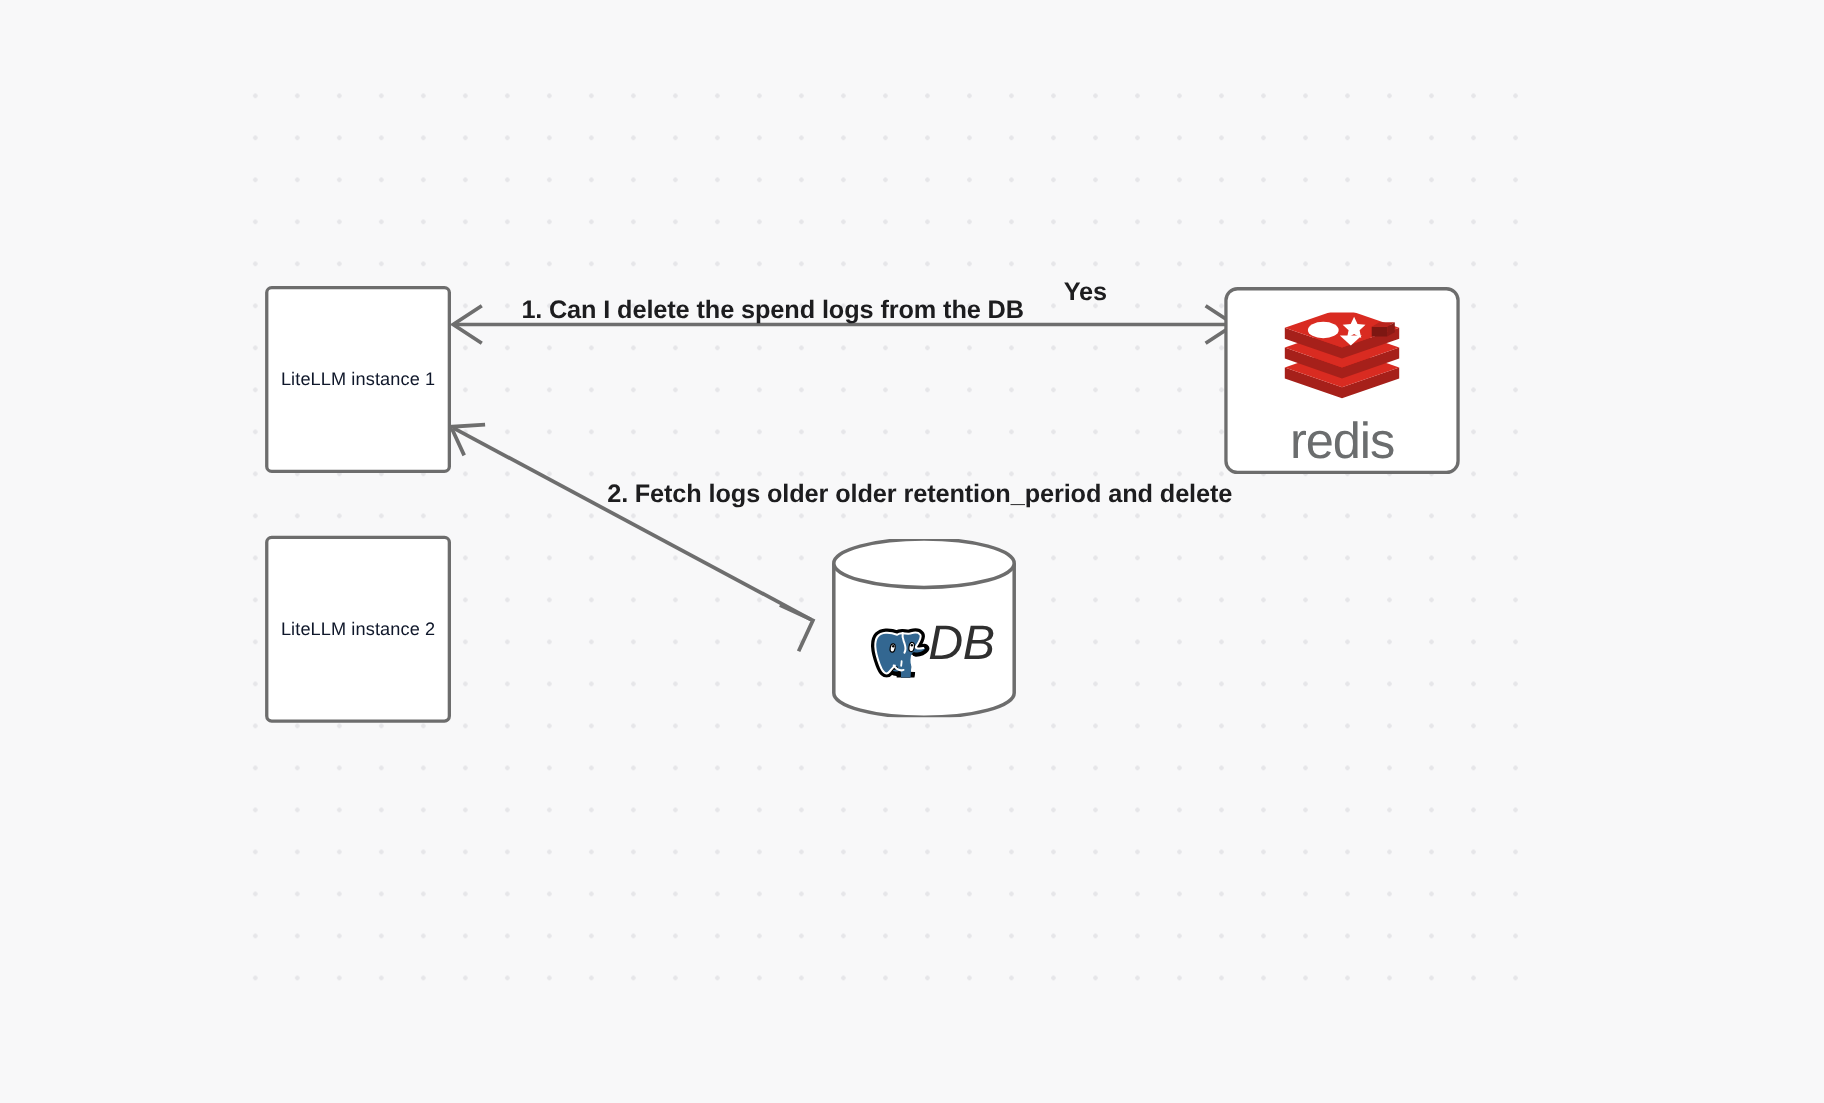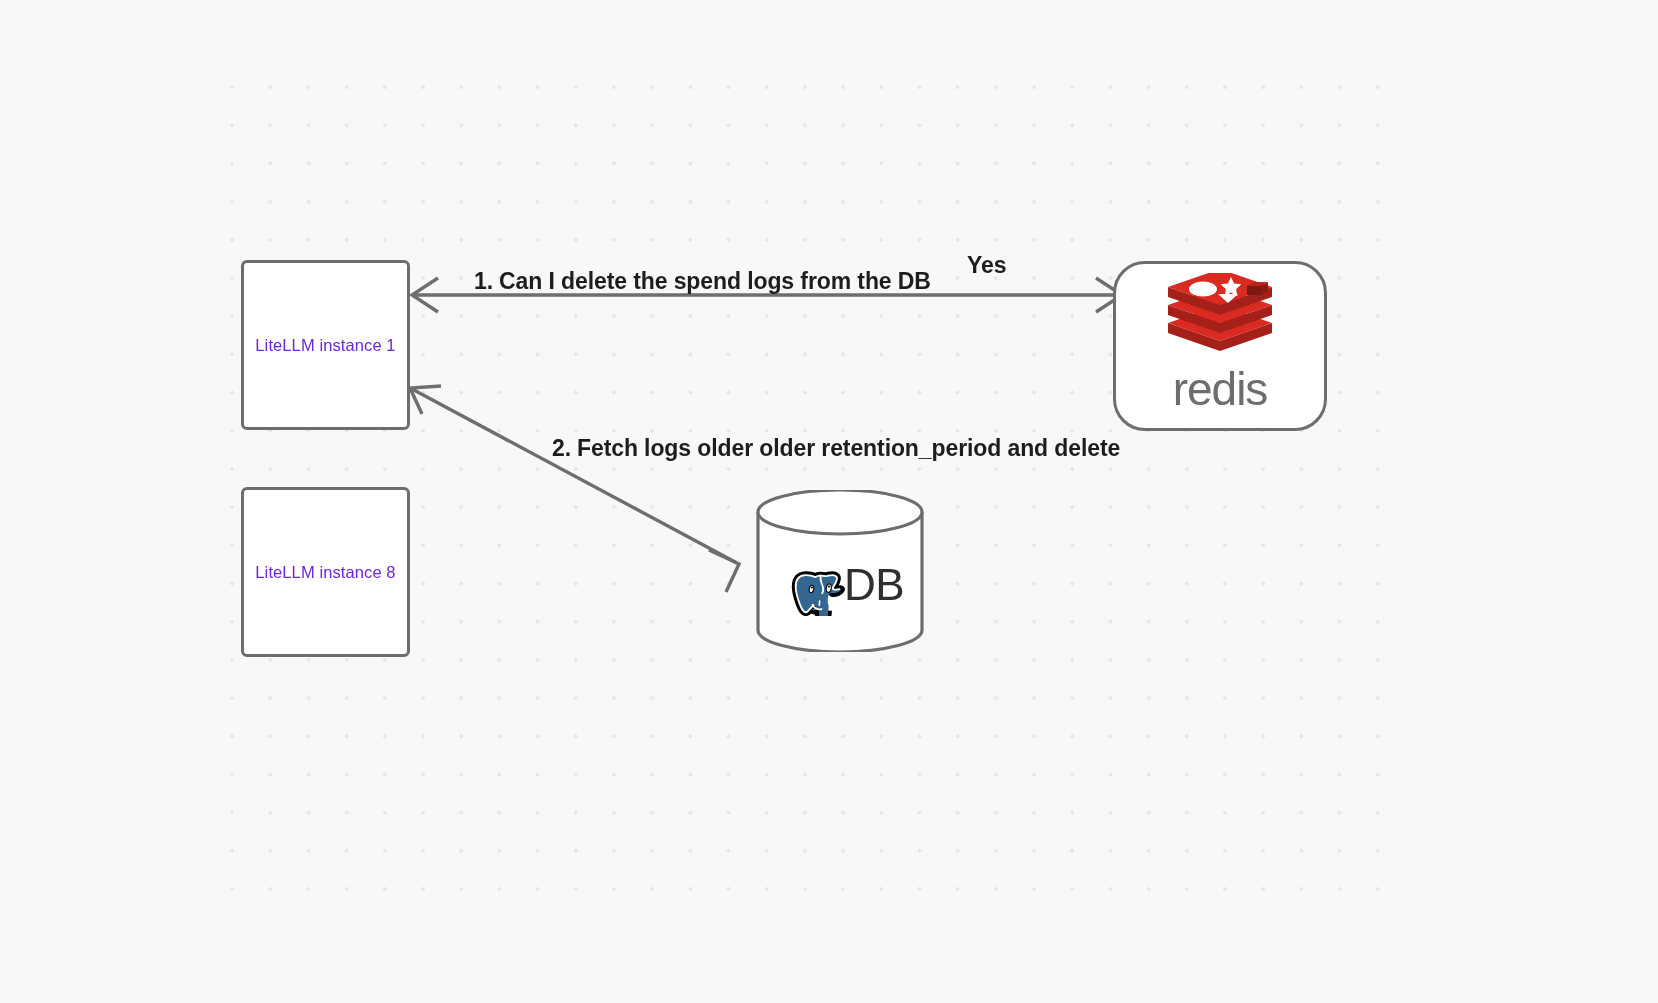--- a/index.html
+++ b/index.html
@@ -42,33 +42,33 @@
   }
   .instance-box {
     border-radius: 6px;
     display: flex;
     align-items: center;
   }
   .instance-label {
     width: 100%;
     text-align: center;
     font-size: 16.5px;
-    color: #6d28d9;
+    color: #0f172a;
     font-weight: 400;
     letter-spacing: .1px;
     white-space: nowrap;
   }
 
   
   .redis-node {
-    border-radius: 32px;
+    border-radius: 12px;
     display: flex;
     flex-direction: column;
     align-items: center;
-    justify-content: center;
+    justify-content: flex-end;
   }
   .redis-logo-wrap {
     display: flex;
     flex-direction: column;
     align-items: center;
     transform: translateY(-2px);
   }
   .redis-mark { display: block; }
   .redis-word {
     display: block;
@@ -78,20 +78,21 @@
   
   .db-node {
     position: absolute;
   }
   .db-inner {
     position: absolute;
     inset: 0;
     display: flex;
     align-items: center;
     justify-content: center;
+    font-style: italic;
   }
   .db-content {
     display: flex;
     align-items: center;
     transform: translate(4px, 14px);
   }
   .db-text {
     font-size: 44px;
     font-weight: 400;
     color: #2f2f2f;
@@ -160,21 +161,21 @@
 
   <div class="edge-label" style="left:552px; top:435px;">
     <span class="num">2.</span><span>Fetch logs older older retention_period and delete</span>
   </div>
 
   <div class="node instance-box" style="left:241px; top:260px; width:169px; height:170px;">
     <span class="instance-label">LiteLLM instance 1</span>
   </div>
 
   <div class="node instance-box" style="left:241px; top:487px; width:169px; height:170px;">
-    <span class="instance-label">LiteLLM instance 8</span>
+    <span class="instance-label">LiteLLM instance 2</span>
   </div>
 
 
   <div class="node redis-node" style="left:1113px; top:261px; width:214px; height:170px;">
     <div class="redis-logo-wrap">
 
       <svg class="redis-mark" width="120" height="92" viewBox="0 0 120 92">
 
         <path d="M60 78 L8 60 L8 50 L60 68 L112 50 L112 60 Z" fill="#a6201a"></path>
         <path d="M8 50 L60 32 L112 50 L60 68 Z" fill="#d92b21"></path>

